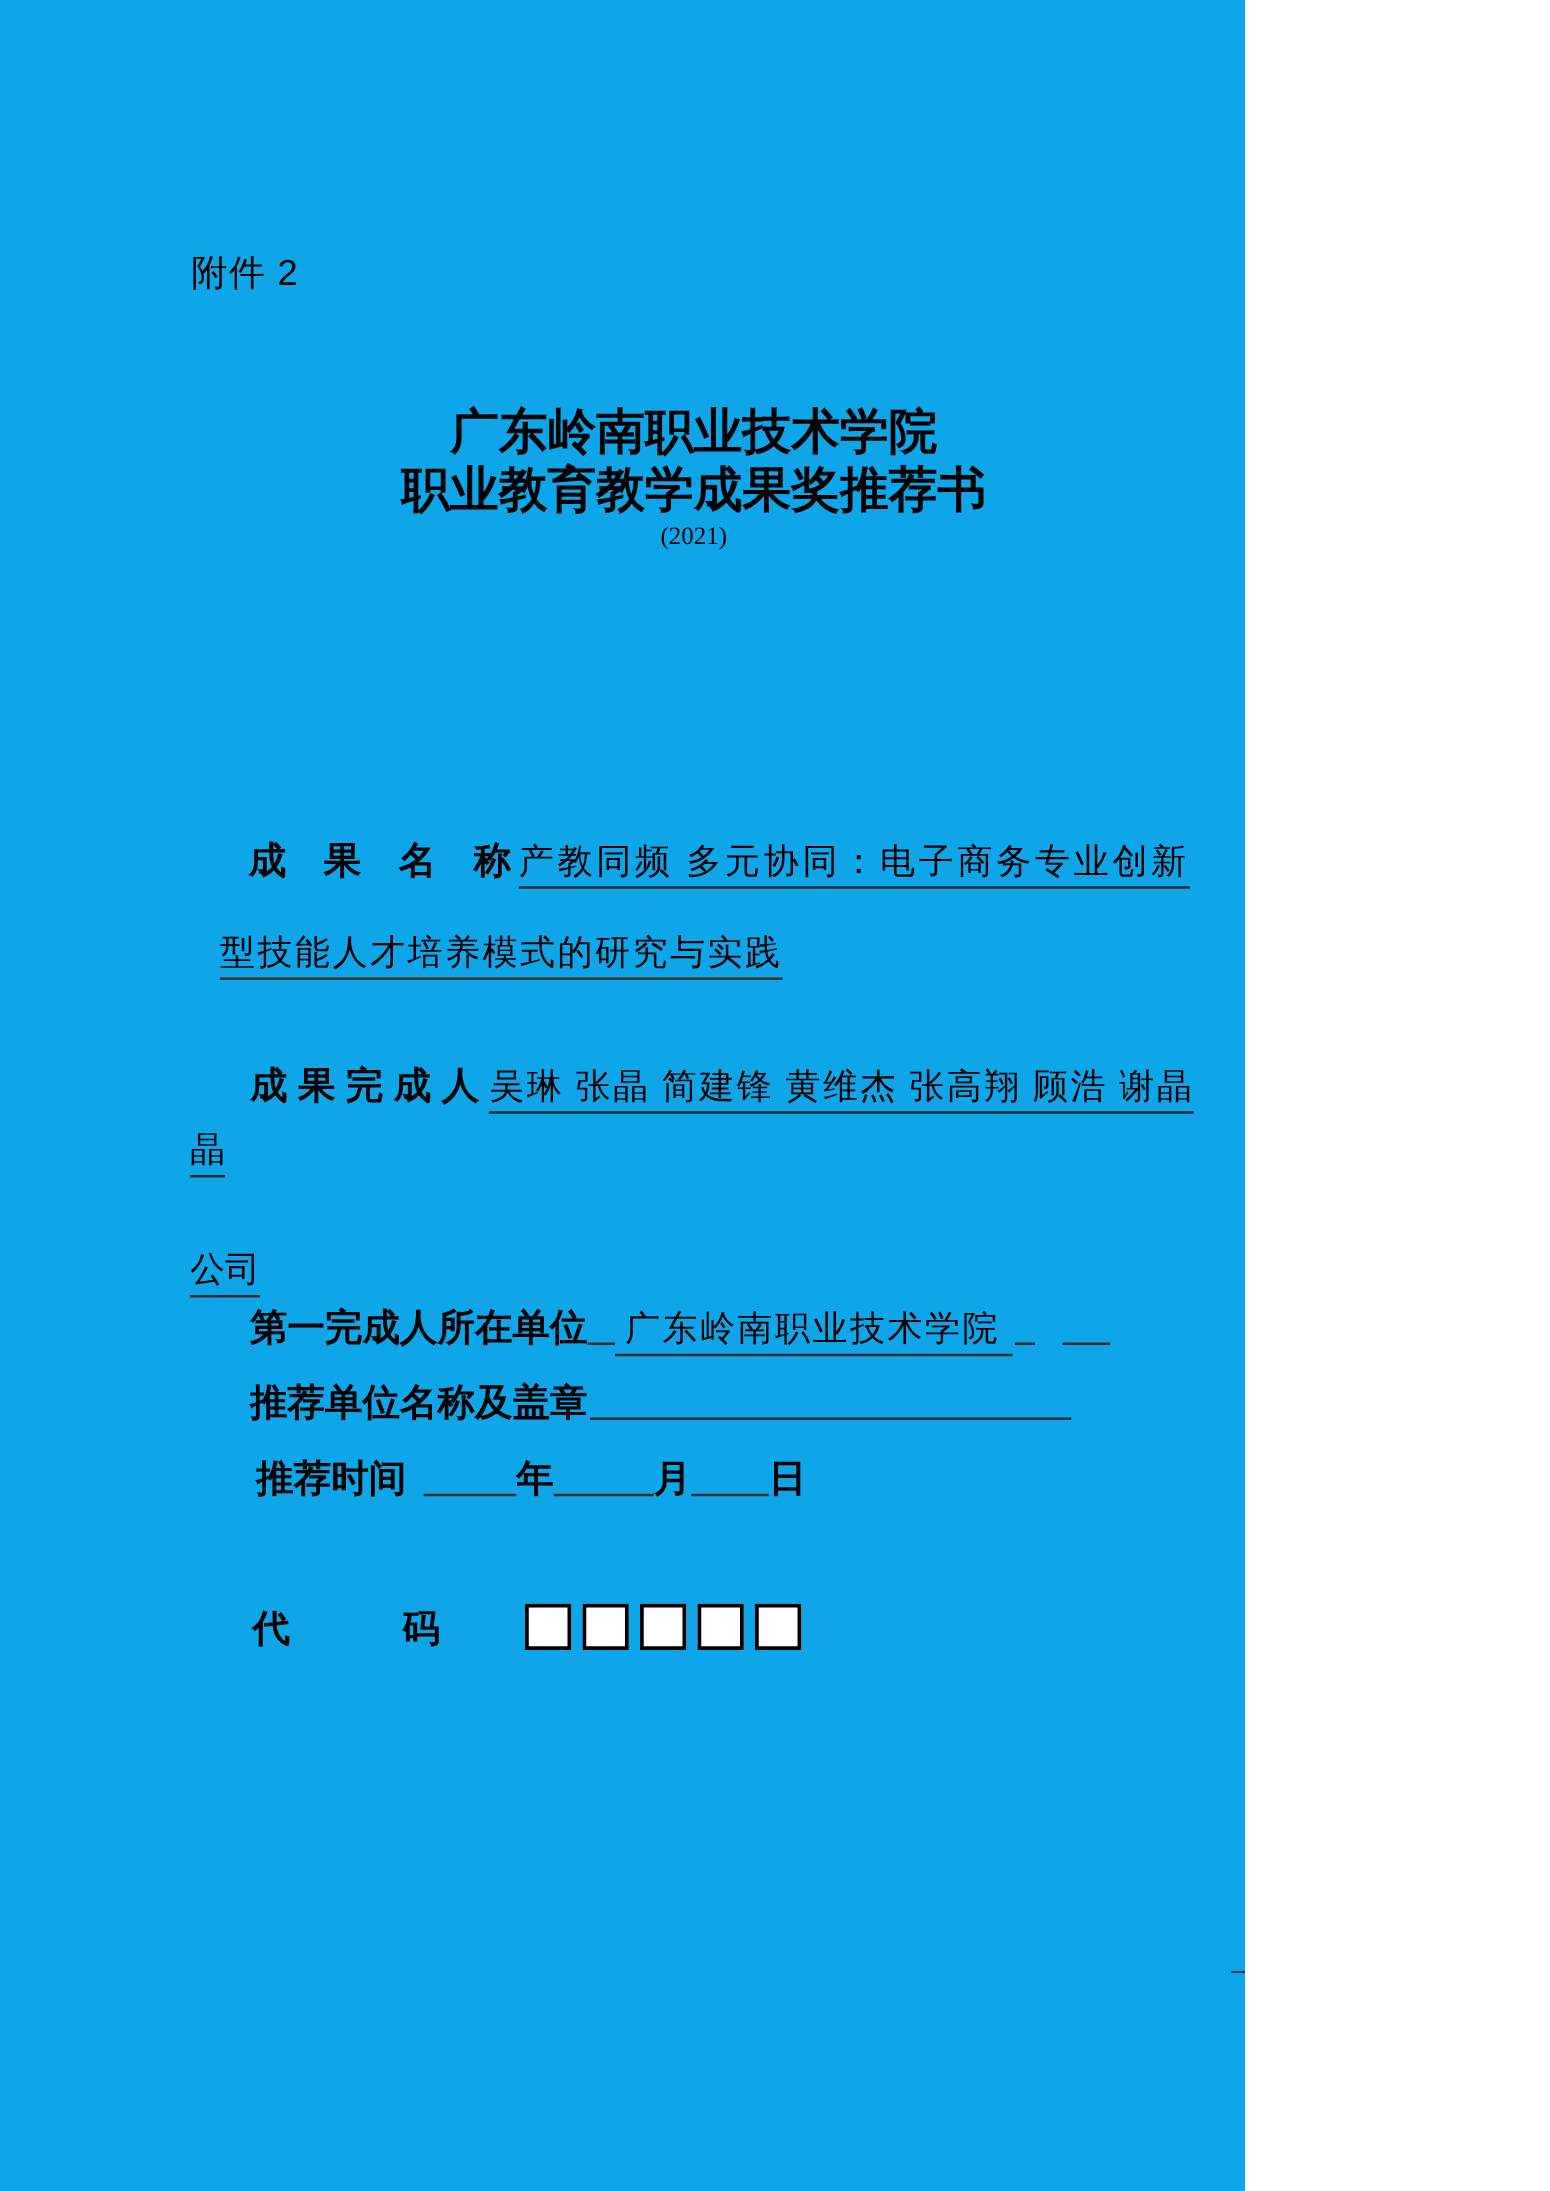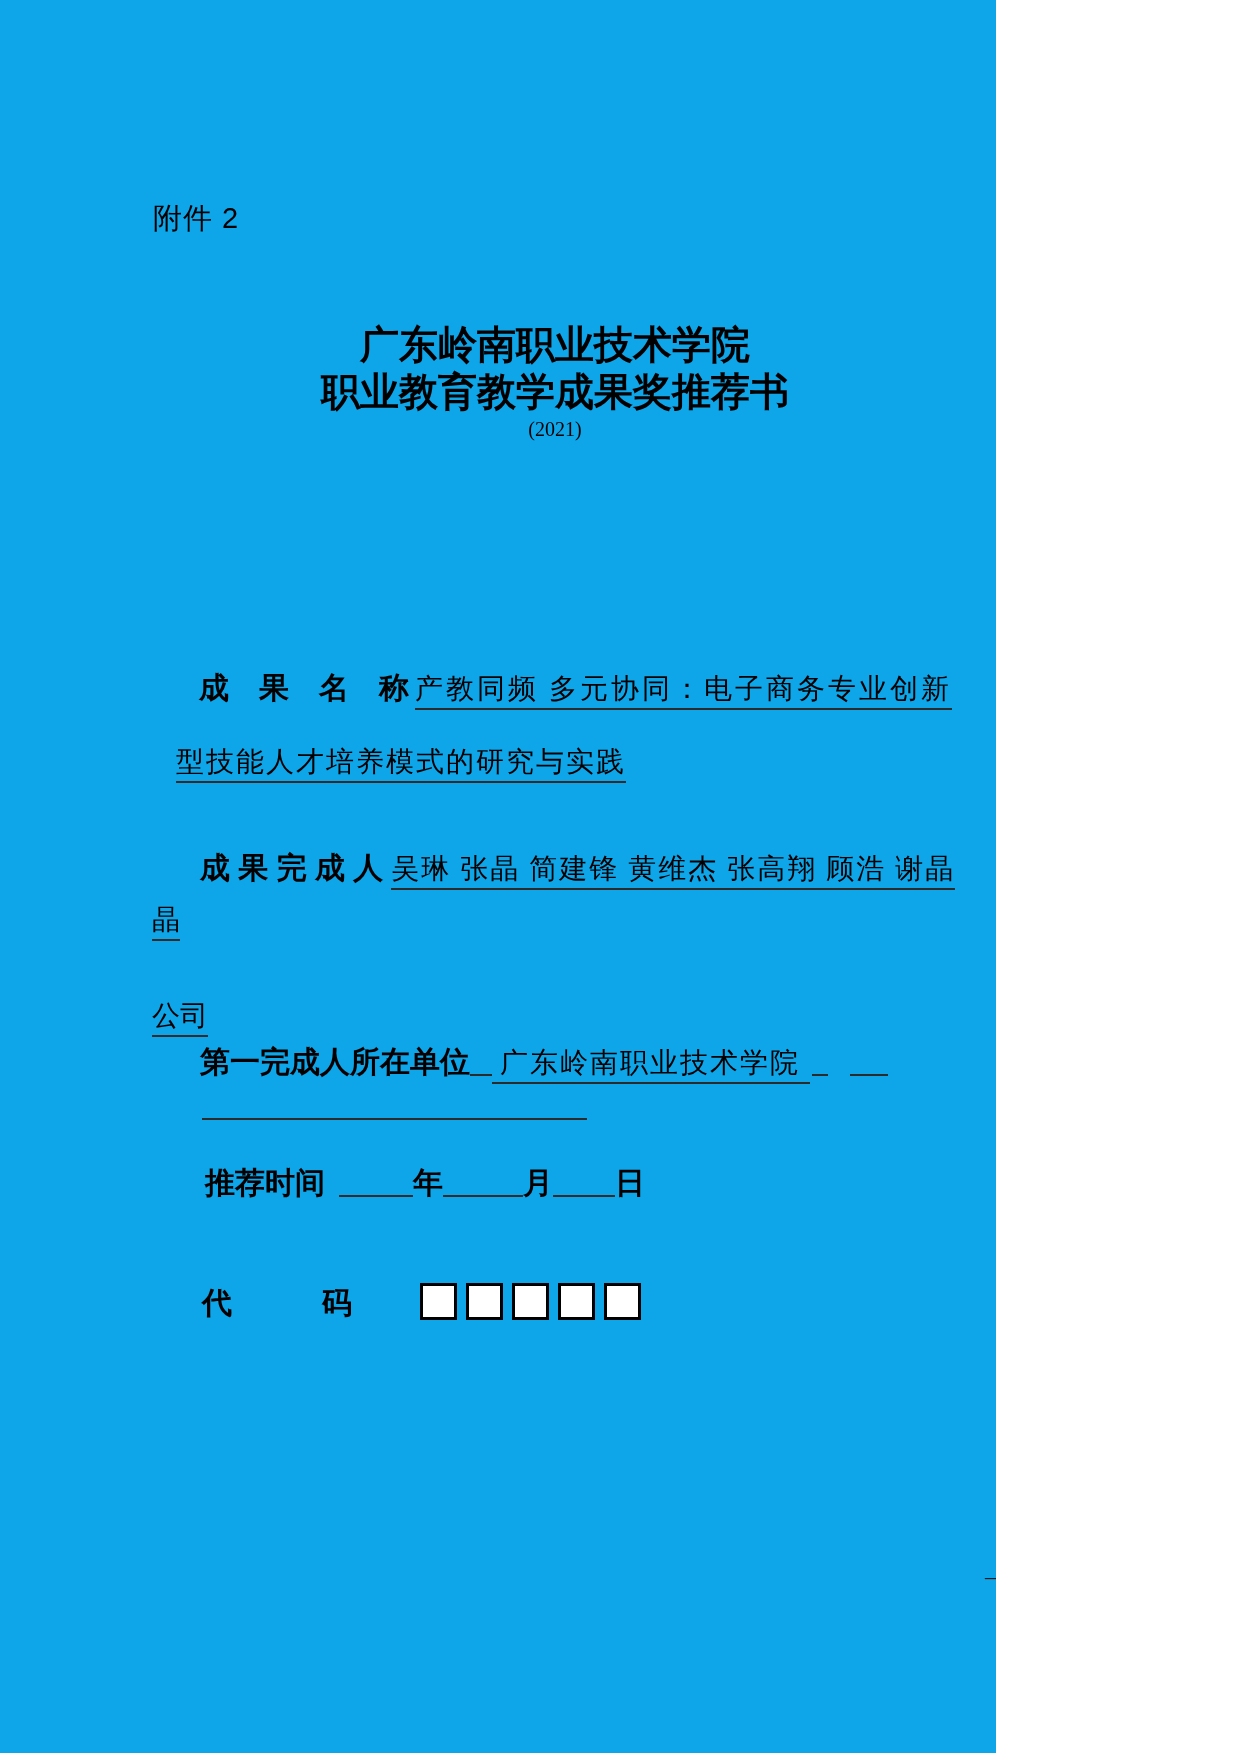--- a/index.html
+++ b/index.html
@@ -79,21 +79,21 @@
 
   <div class="line" style="left:152px; top:997px;">
     <span class="value u">公司</span>
   </div>
 
   <div class="line" style="left:200px; top:1042px;">
     <span class="label">第一完成人所在单位</span><span class="blank" style="width:22px;"></span><span class="value u ls2" style="padding-left:8px; padding-right:10px;">广东岭南职业技术学院</span><span class="blank" style="width:16px; margin-left:2px;"></span><span class="blank" style="width:38px; margin-left:22px;"></span>
   </div>
 
   <div class="line" style="left:200px; top:1102px;">
-    <span class="blank" style="width:385px; margin-left:2px;"></span>
+    <span class="label">推荐单位名称及盖章</span><span class="blank" style="width:385px; margin-left:2px;"></span>
   </div>
 
   <div class="line" style="left:205px; top:1163px;">
     <span class="label">推荐时间</span><span class="blank" style="width:74px; margin-left:14px;"></span><span class="label">年</span><span class="blank" style="width:80px;"></span><span class="label">月</span><span class="blank" style="width:62px;"></span><span class="label">日</span>
   </div>
 
 
   <div class="line" style="left:202px; top:1283px;text-align:right;">
     <span class="label">代　　　码</span><span style="margin-left:68px;"><span class="code-box"></span><span class="code-box"></span><span class="code-box"></span><span class="code-box"></span><span class="code-box"></span></span>
   </div>

